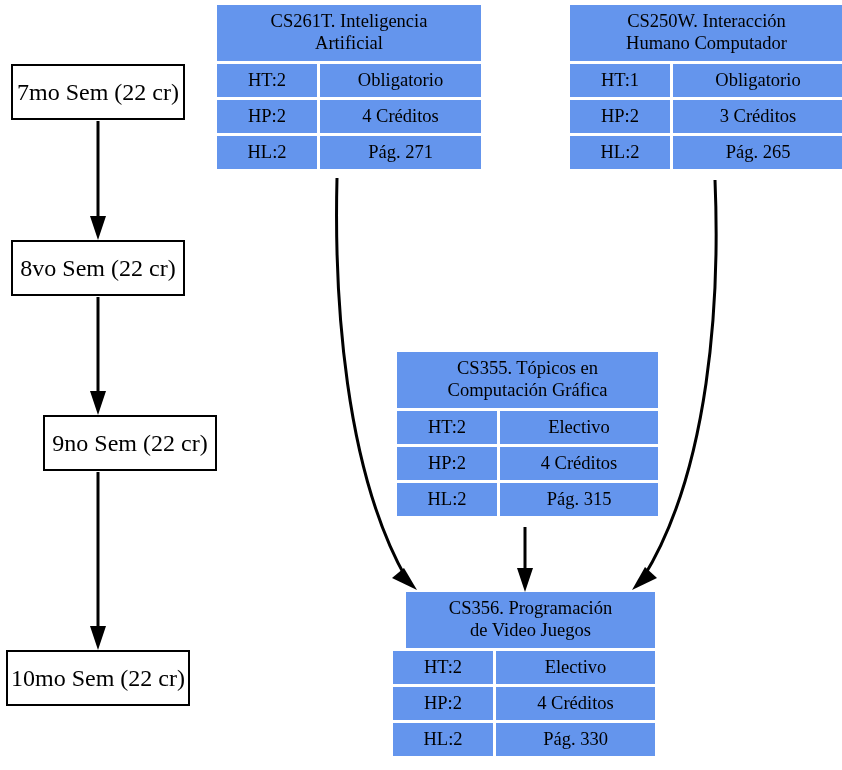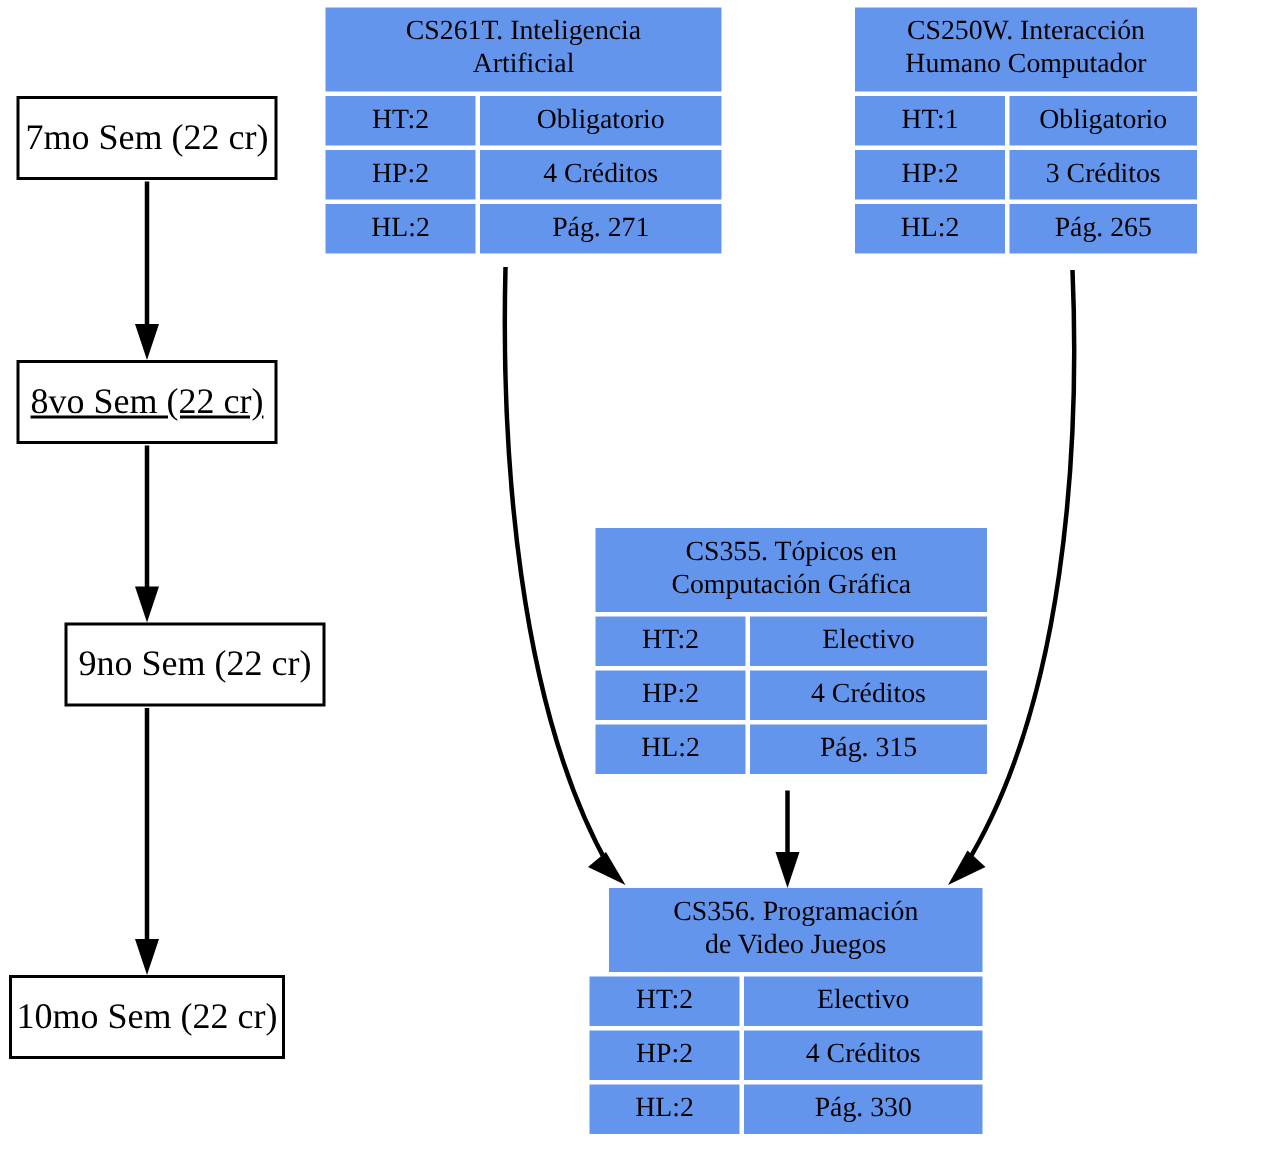--- a/index.html
+++ b/index.html
@@ -88,21 +88,21 @@
 </style>
 </head>
 <body>
 
 <div id="canvas">
 
   <div class="sem-box" style="left:11px; top:64px; width:174px; height:56px;">
     <span>7mo Sem (22 cr)</span>
   </div>
 
-  <div class="sem-box" style="left:11px; top:240px; width:174px; height:56px;text-decoration:underline;">
+  <div class="sem-box" style="left:11px; top:240px; width:174px; height:56px;">
     <span>8vo Sem (22 cr)</span>
   </div>
 
   <div class="sem-box" style="left:11px; top:415px; width:174px; height:56px;margin-left:32px;">
     <span>9no Sem (22 cr)</span>
   </div>
 
   <div class="sem-box" style="left:6px; top:650px; width:184px; height:56px;">
     <span>10mo Sem (22 cr)</span>
   </div>
@@ -121,21 +121,21 @@
     <div class="card-row">
       <div class="cell cell-left">HP:2</div>
       <div class="cell cell-right">4 Créditos</div>
     </div>
     <div class="card-row">
       <div class="cell cell-left">HL:2</div>
       <div class="cell cell-right">Pág. 271</div>
     </div>
   </div>
 
-  <div class="course-card" style="left:570px; top:5px; width:228px;">
+  <div class="course-card" style="left:570px; top:5px; width:273px;">
     <div class="card-header" style="height:56px;">
       <div>
         <span>CS250W. Interacción</span>
         <span>Humano Computador</span>
       </div>
     </div>
     <div class="card-row">
       <div class="cell cell-left">HT:1</div>
       <div class="cell cell-right">Obligatorio</div>
     </div>

